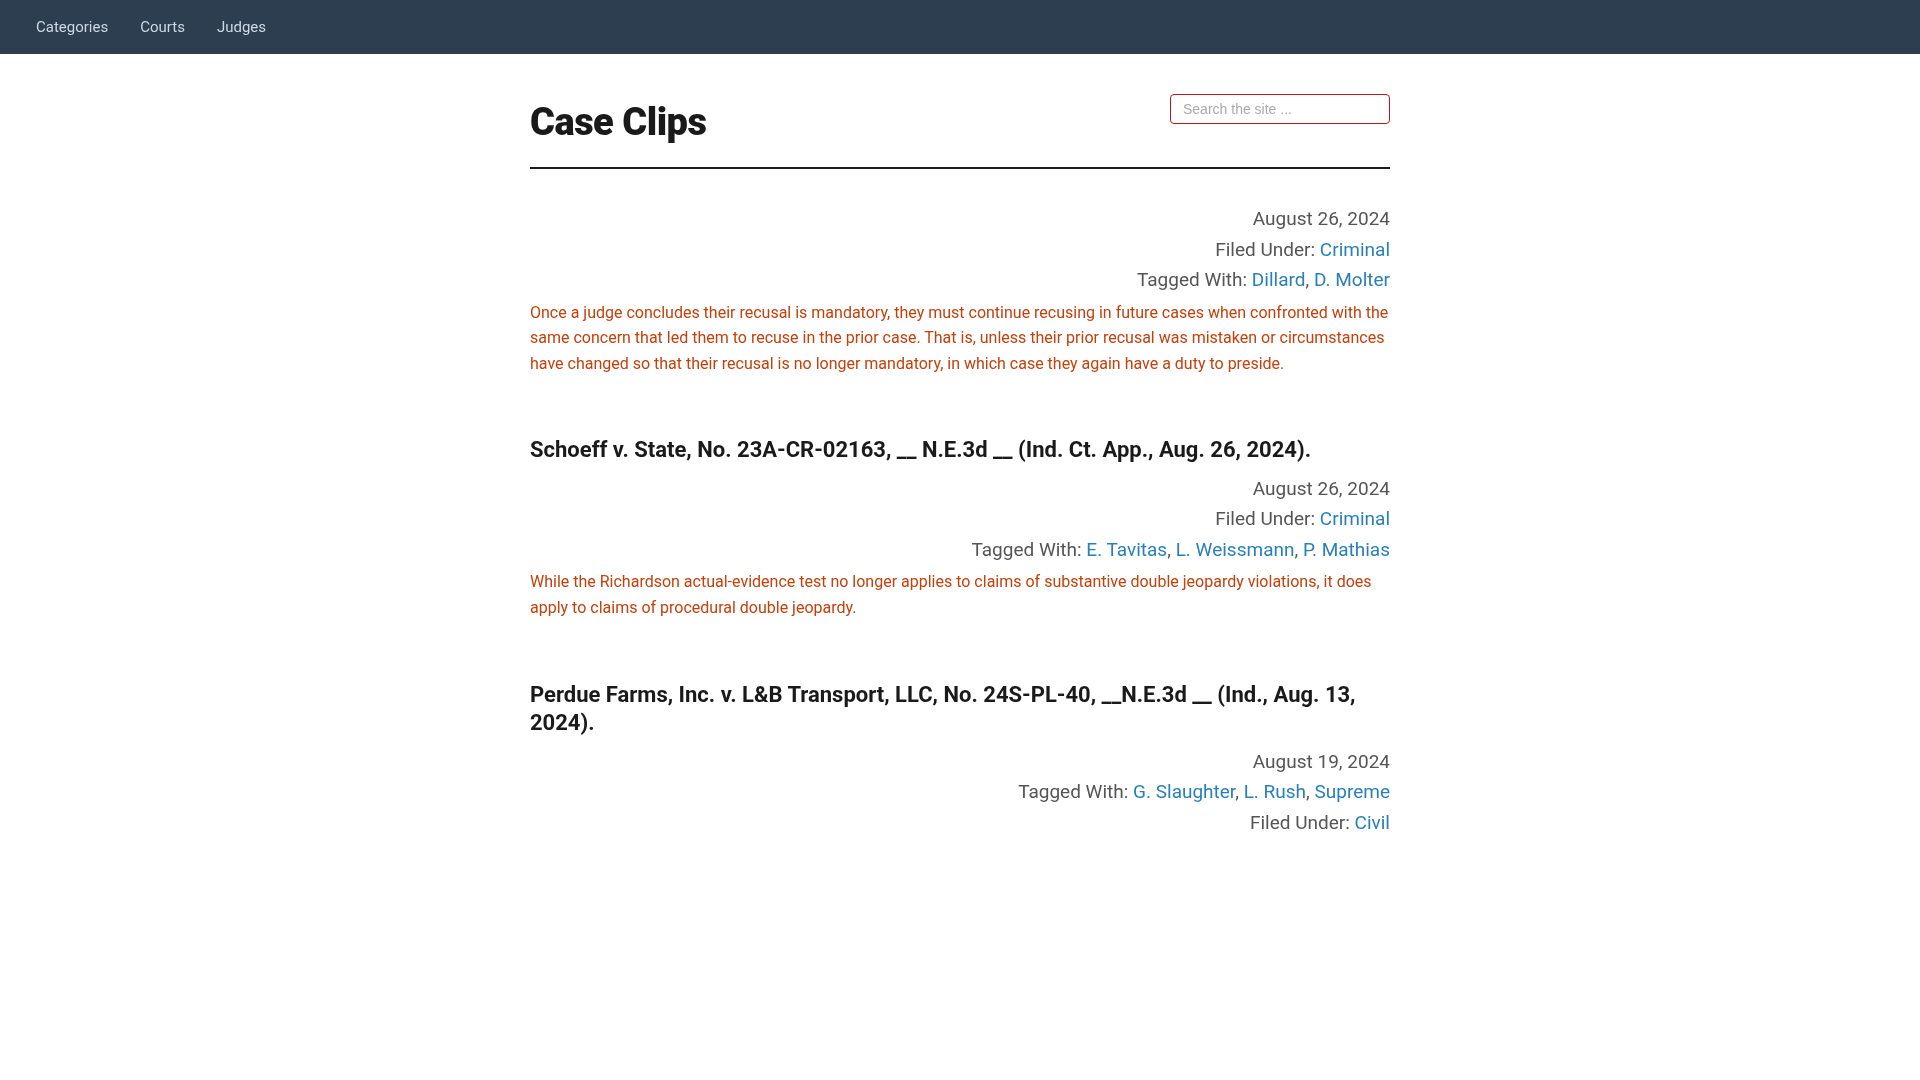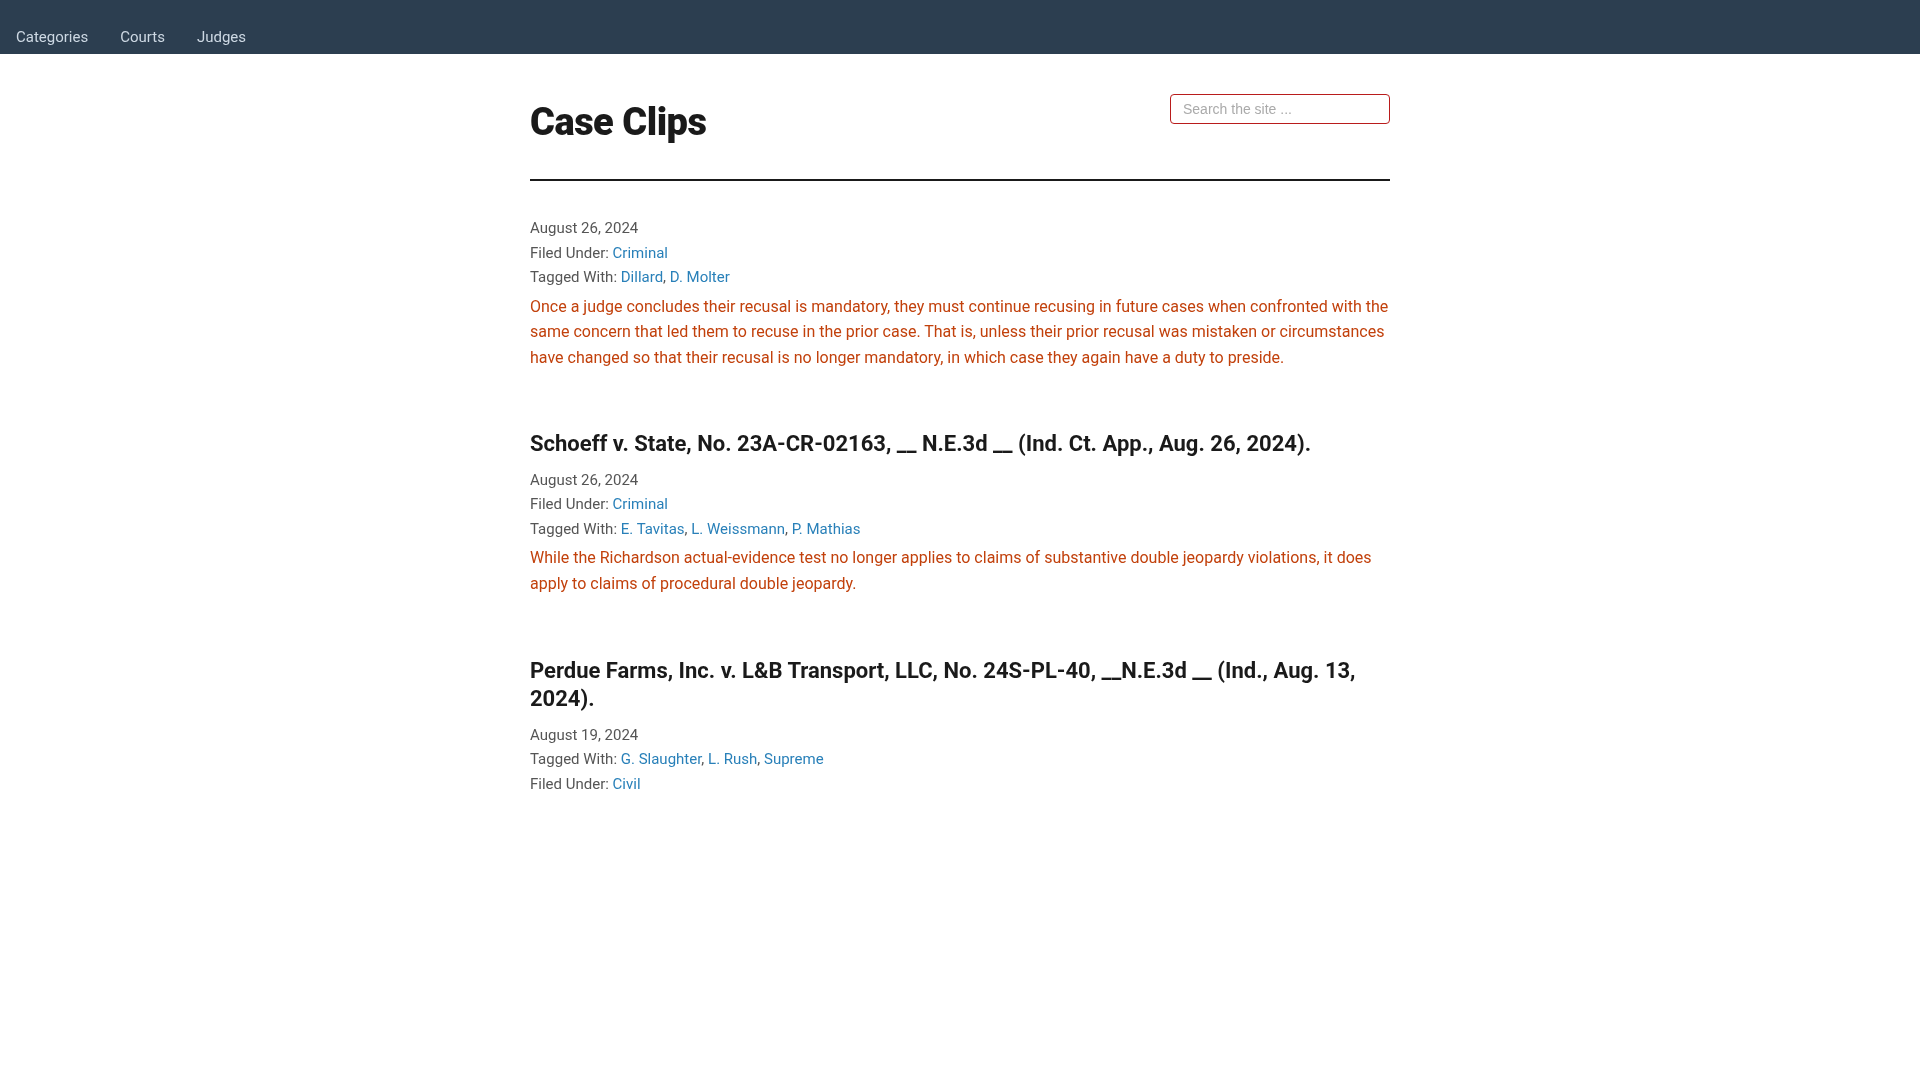--- a/index.html
+++ b/index.html
@@ -12,23 +12,23 @@
       font-family: -apple-system, BlinkMacSystemFont, "Segoe UI", Roboto, Helvetica, Arial, sans-serif;
       background-color: #fff;
       color: #333;
       font-size: 16px;
       line-height: 1.5;
     }
 
     
     nav {
       background-color: #2c3e50;
-      padding: 0 16px;
+      padding: 0 36px;
       display: flex;
-      align-items: flex-end;
+      align-items: center;
       height: 54px;
     }
 
     nav a {
       color: #cdd8e3;
       text-decoration: none;
       font-size: 15px;
       margin-right: 32px;
       padding: 6px 0;
     }
@@ -37,21 +37,21 @@
     .container {
       max-width: 900px;
       margin: 0 auto;
       padding: 40px 20px 60px 20px;
     }
 
     .header-row {
       display: flex;
       align-items: flex-start;
       justify-content: space-between;
-      margin-bottom: 28px;
+      margin-bottom: 16px;
     }
 
     .site-title {
       font-size: 38px;
       font-weight: 900;
       color: #1a1a1a;
       letter-spacing: -0.5px;
     }
 
     .search-box {
@@ -93,23 +93,24 @@
       font-size: 22px;
       font-weight: 700;
       color: #1a1a1a;
       line-height: 1.3;
       margin-bottom: 10px;
       text-decoration: none;
       display: block;
     }
 
     .article-meta {
-      font-size: 15px;
+      font-size: 19px;
       color: #555;
       margin-bottom: 2px;
+      text-align: right;
     }
 
     .article-meta a {
       color: #2980b9;
       text-decoration: none;
     }
 
     .article-summary {
       font-size: 16px;
       color: #c2410c;

